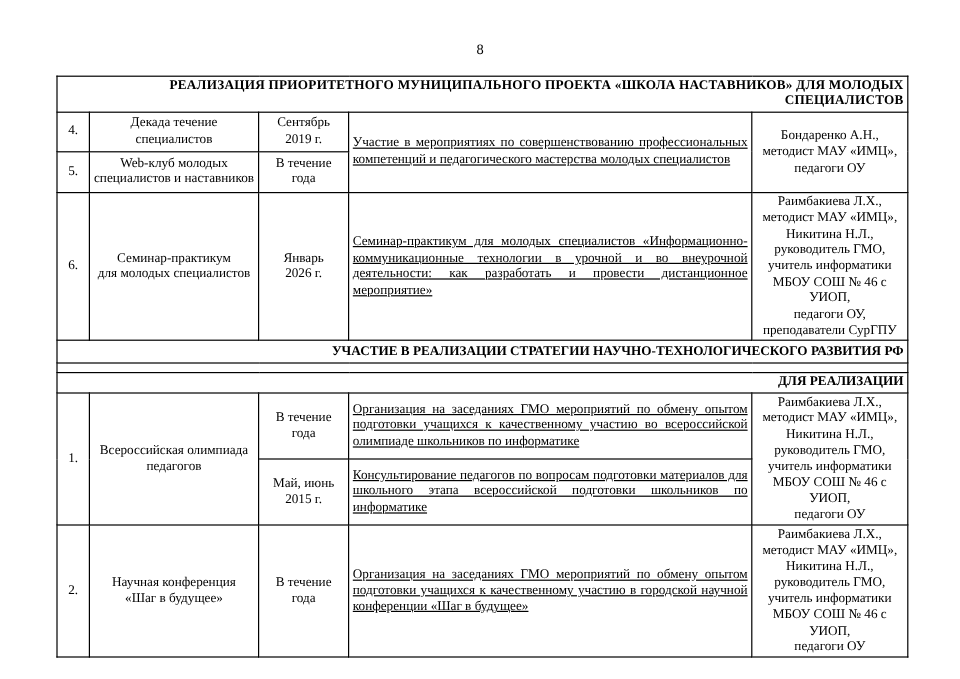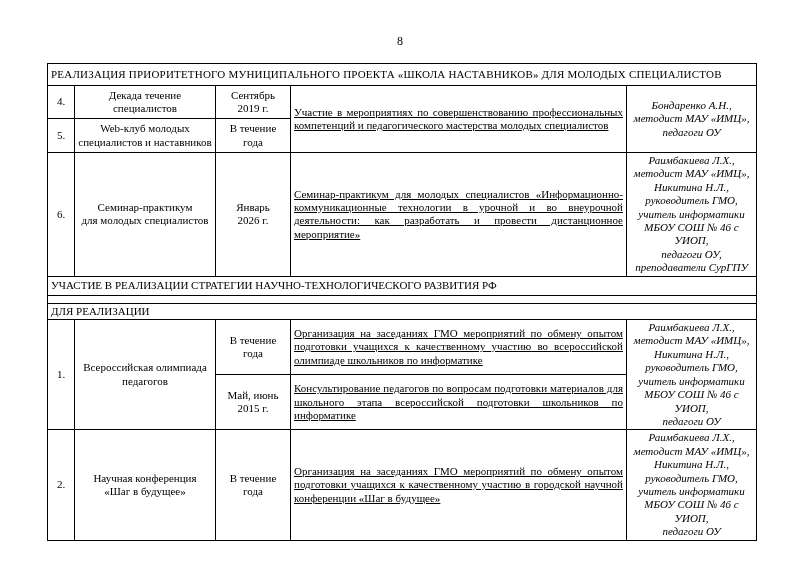--- a/index.html
+++ b/index.html
@@ -31,24 +31,24 @@
     border: 1px solid #000;
     font-size: 11px;
     line-height: 1.22;
     padding: 1px 3px;
     vertical-align: middle;
     overflow: hidden;
     word-wrap: break-word;
   }
   .c { text-align: center; }
   .j { text-align: justify; text-decoration: underline; }
-  .hdr { font-weight: normal; text-align: left; font-size: 11px; }
+  .hdr { font-weight: bold; text-align: right; font-size: 11px; }
   .hdr1 { font-size: 12px; letter-spacing: 0.2px; }
   .pre { white-space: pre-line; }
-  .resp { padding: 1px 1px; font-style: italic; }
+  .resp { padding: 1px 1px; }
   .spacer-cell { padding: 0; height: 5px; font-size: 2px; }
 </style>
 </head>
 <body>
 
 <div class="page-number">8</div>
 
 <table class="activities">
   <colgroup>
     <col style="width:27px">

